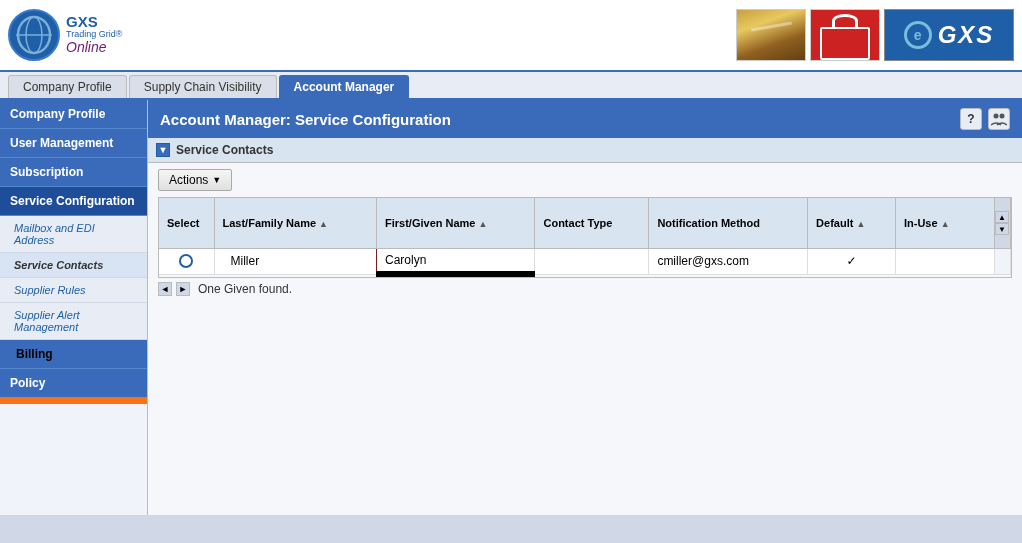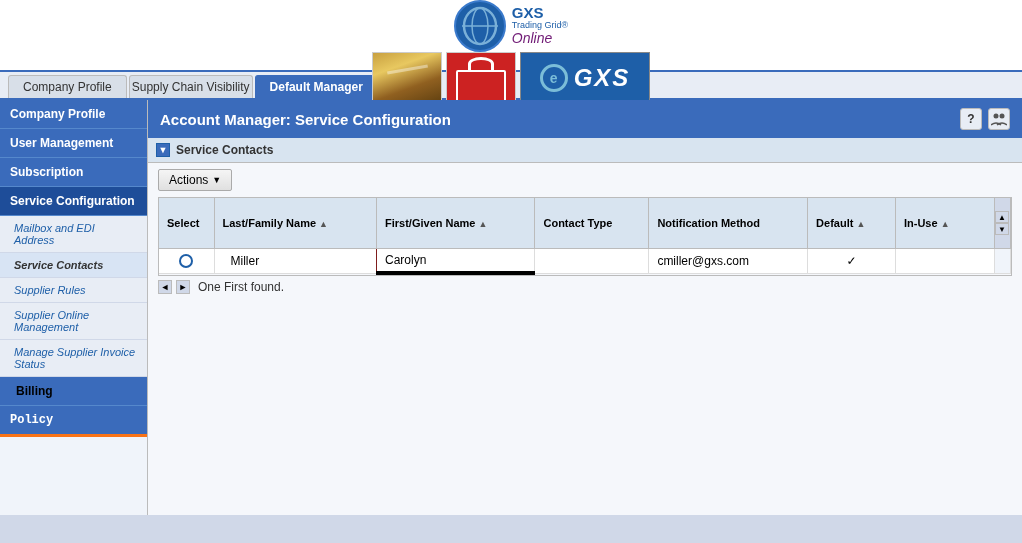--- a/index.html
+++ b/index.html
@@ -1,19 +1,19 @@
 <!DOCTYPE html>
 <html><head>
   <meta charset="utf-8">
   <style>
     * { margin: 0; padding: 0; box-sizing: border-box; }
     body { font-family: Arial, Helvetica, sans-serif; font-size: 12px; background: #d0d8e8; width: 1022px; height: 543px; overflow: hidden; }
 
     
-    #top-bar { background: #fff; height: 72px; display: flex; align-items: center; justify-content: space-between; border-bottom: 1px solid #ccc; padding: 0 8px; flex-direction: column; }
+    #top-bar { background: #fff; height: 72px; display: flex; align-items: center; justify-content: space-between; border-bottom: 1px solid #ccc; padding: 0 8px; }
     #logo-area { display: flex; align-items: center; }
 
     #top-links { position: absolute; top: 4px; right: 8px; display: flex; gap: 12px; font-size: 11px; }
     #top-links a { color: #1e5fa8; text-decoration: none; font-size: 11px; }
 
     
     #nav-tabs { background: #e8edf5; height: 28px; display: flex; align-items: flex-end; border-bottom: 2px solid #1e5fa8; padding-left: 8px; }
     .nav-tab { padding: 4px 14px; font-size: 12px; cursor: pointer; border: 1px solid #ccc; border-bottom: none; margin-right: 2px; background: #d8dfe8; color: #333; border-radius: 3px 3px 0 0; }
     .nav-tab.active { background: #3a6bbb; color: #fff; font-weight: bold; border-color: #3a6bbb; }
 
@@ -83,47 +83,46 @@
       <div class="gxs-right-box" style="width:130px; height:52px; background:#1e5fa8; border:1px solid #888; display:flex; align-items:center; justify-content:center; gap:6px;">
         <div class="gxs-e">e</div>
         <div class="gxs-text-right">GXS</div>
       </div>
     </div>
   </div>
 </div>
 
 <div id="nav-tabs" style="background:#e8edf5; height:28px; display:flex; align-items:flex-end; border-bottom:2px solid #3a6bbb; padding-left:8px;">
   <div class="nav-tab" style="padding:4px 14px; font-size:12px; cursor:pointer; border:1px solid #bbb; border-bottom:none; margin-right:2px; background:#d8dfe8; color:#333; border-radius:3px 3px 0 0;">Company Profile</div>
-  <div class="nav-tab" style="padding:4px 2px; font-size:12px; cursor:pointer; border:1px solid #bbb; border-bottom:none; margin-right:2px; background:#d8dfe8; color:#333; border-radius:3px 3px 0 0;">Supply Chain Visibility</div>
-  <div class="nav-tab active" style="padding:4px 14px; font-size:12px; cursor:pointer; border:1px solid #3a6bbb; border-bottom:none; margin-right:2px; background:#3a6bbb; color:#fff; font-weight:bold; border-radius:3px 3px 0 0;">Default Manager</div>
+  <div class="nav-tab" style="padding:4px 14px; font-size:12px; cursor:pointer; border:1px solid #bbb; border-bottom:none; margin-right:2px; background:#d8dfe8; color:#333; border-radius:3px 3px 0 0;">Supply Chain Visibility</div>
+  <div class="nav-tab active" style="padding:4px 14px; font-size:12px; cursor:pointer; border:1px solid #3a6bbb; border-bottom:none; margin-right:2px; background:#3a6bbb; color:#fff; font-weight:bold; border-radius:3px 3px 0 0;">Account Manager</div>
 </div>
 
 <div id="main-layout" style="display:flex; height:415px;">
 
   <div id="sidebar" style="width:148px; background:#f0f4fa; border-right:1px solid #bbb; flex-shrink:0; overflow-y:auto;">
 
     <div class="sidebar-section" style="background:#3a6bbb; color:#fff; font-weight:bold; font-size:12px; padding:7px 10px; cursor:pointer; border-bottom:1px solid #5588cc;">Company Profile</div>
 
     <div class="sidebar-section" style="background:#3a6bbb; color:#fff; font-weight:bold; font-size:12px; padding:7px 10px; cursor:pointer; border-bottom:1px solid #5588cc;">User Management</div>
 
     <div class="sidebar-section" style="background:#3a6bbb; color:#fff; font-weight:bold; font-size:12px; padding:7px 10px; cursor:pointer; border-bottom:1px solid #5588cc;">Subscription</div>
 
     <div class="sidebar-section" style="background:#1e4d99; color:#fff; font-weight:bold; font-size:12px; padding:7px 10px; cursor:pointer; border-bottom:1px solid #5588cc;">Service Configuration</div>
 
     <div class="sidebar-sub">
       <div class="sidebar-sub-item" style="padding:6px 10px 6px 14px; font-size:11px; color:#1e5fa8; cursor:pointer; border-bottom:1px solid #d0d8e8;">Mailbox and EDI Address</div>
       <div class="sidebar-sub-item active" style="padding:6px 10px 6px 14px; font-size:11px; color:#333; font-weight:bold; cursor:pointer; border-bottom:1px solid #d0d8e8; background:#d8e4f4;">Service Contacts</div>
       <div class="sidebar-sub-item" style="padding:6px 10px 6px 14px; font-size:11px; color:#1e5fa8; cursor:pointer; border-bottom:1px solid #d0d8e8;">Supplier Rules</div>
-      <div class="sidebar-sub-item" style="padding:6px 10px 6px 14px; font-size:11px; color:#1e5fa8; cursor:pointer; border-bottom:1px solid #d0d8e8;">Supplier Online Management</div>
-      <div class="sidebar-sub-item" style="padding:6px 10px 6px 14px; font-size:11px; color:#1e5fa8; cursor:pointer; border-bottom:1px solid #d0d8e8;">Manage Supplier Invoice Status</div>
+      <div class="sidebar-sub-item" style="padding:6px 10px 6px 14px; font-size:11px; color:#1e5fa8; cursor:pointer; border-bottom:1px solid #d0d8e8;">Supplier Alert Management</div>
     </div>
 
     <div class="sidebar-section" style="background:#3a6bbb; color:#000000; font-weight:bold; font-size:12px; padding:7px 16px; cursor:pointer; border-bottom:1px solid #5588cc;">Billing</div>
 
-    <div class="sidebar-section" style="background:#3a6bbb; color:#fff; font-weight:bold; font-size:12px; padding:7px 10px; cursor:pointer; border-bottom:3px solid #f97316;font-family:Liberation Mono, monospace;">Policy</div>
+    <div class="sidebar-section" style="background:#3a6bbb; color:#fff; font-weight:bold; font-size:12px; padding:7px 10px; cursor:pointer; border-bottom:7px solid #f97316;">Policy</div>
   </div>
 
   <div id="content" style="flex:1; background:#f5f7fb; overflow:hidden; display:flex; flex-direction:column;">
 
     <div id="content-header" style="background:#3a6bbb; color:#fff; font-size:15px; font-weight:bold; padding:8px 12px; display:flex; align-items:center; justify-content:space-between;">
       <span>Account Manager: Service Configuration</span>
       <div style="display:flex; gap:6px;">
         <div style="width:22px; height:22px; background:#e8edf5; border:1px solid #bbb; border-radius:3px; display:flex; align-items:center; justify-content:center; cursor:pointer; font-size:12px; color:#333; font-weight:bold;">?</div>
         <div style="width:22px; height:22px; background:#e8edf5; border:1px solid #bbb; border-radius:3px; display:flex; align-items:center; justify-content:center; cursor:pointer; font-size:12px; color:#333;">
           <svg width="16" height="14" viewBox="0 0 16 14">
@@ -168,31 +167,31 @@
           </tr>
         </thead>
         <tbody id="table-body">
           <tr style="background:#fff;">
             <td style="padding:4px 8px; border-right:1px solid #ddd; border-bottom:1px solid #ddd;">
               <div class="radio-cell" style="display:flex; justify-content:center;">
                 <div style="width:14px; height:14px; border:2px solid #1e5fa8; border-radius:50%; background:#fff; cursor:pointer;"></div>
               </div>
             </td>
             <td style="padding:4px 16px; border-right:1px solid #7f1d1d; border-bottom:1px solid #ddd;">Miller</td>
-            <td style="padding:4px 8px; border-right:1px solid #ddd; border-bottom:4px solid #000000;">Carolyn</td>
+            <td style="padding:4px 8px; border-right:1px solid #ddd; border-bottom:6px solid #000000;">Carolyn</td>
             <td style="padding:4px 8px; border-right:1px solid #ddd; border-bottom:1px solid #ddd;"></td>
             <td style="padding:4px 8px; border-right:1px solid #ddd; border-bottom:1px solid #ddd;">cmiller@gxs.com</td>
             <td style="padding:4px 8px; border-right:1px solid #ddd; border-bottom:1px solid #ddd; text-align:center;">✓</td>
             <td style="padding:4px 8px; border-right:1px solid #ddd; border-bottom:1px solid #ddd;"></td>
             <td style="padding:0; border-bottom:1px solid #ddd; background:#f0f4fa; width:16px;"></td>
           </tr>
         </tbody>
       </table>
     </div>
 
     <div style="display:flex; align-items:center; margin:4px 10px; gap:4px;">
       <div style="width:14px; height:14px; background:#d0d8e8; border:1px solid #bbb; cursor:pointer; display:flex; align-items:center; justify-content:center; font-size:9px;">◄</div>
       <div style="width:14px; height:14px; background:#d0d8e8; border:1px solid #bbb; cursor:pointer; display:flex; align-items:center; justify-content:center; font-size:9px;">►</div>
-      <span style="font-size:12px; color:#333; margin-left:4px;">One First found.</span>
+      <span style="font-size:12px; color:#333; margin-left:4px;">One Given found.</span>
     </div>
 
   </div>
 </div>
 
 </body></html>

